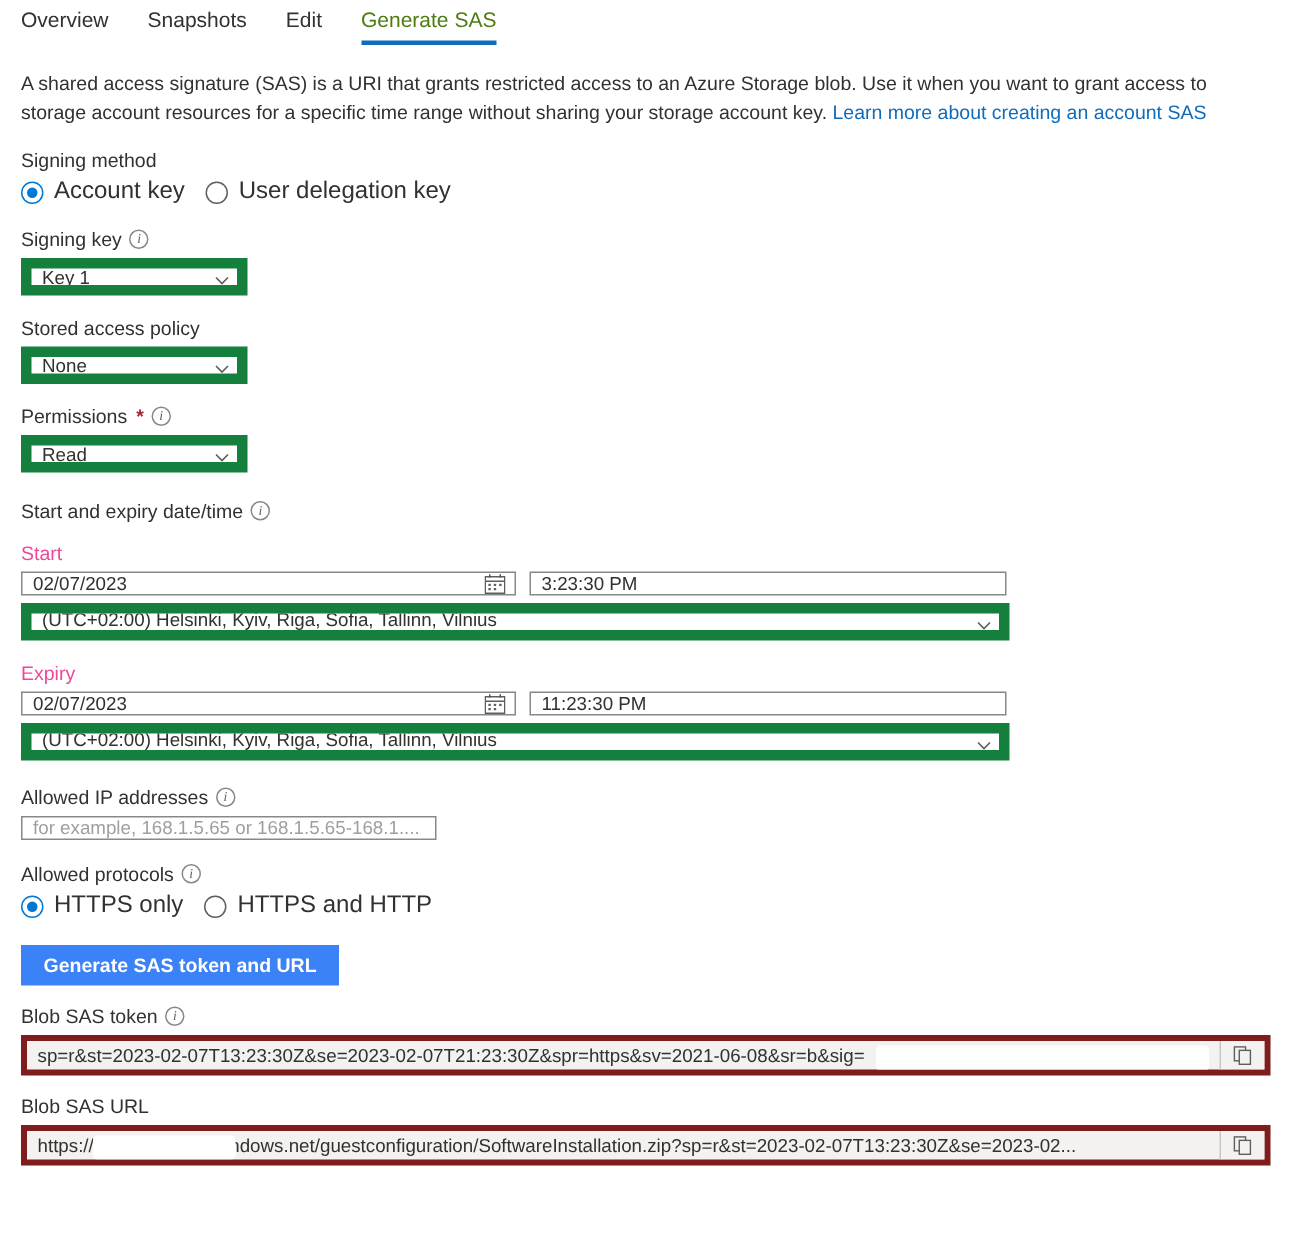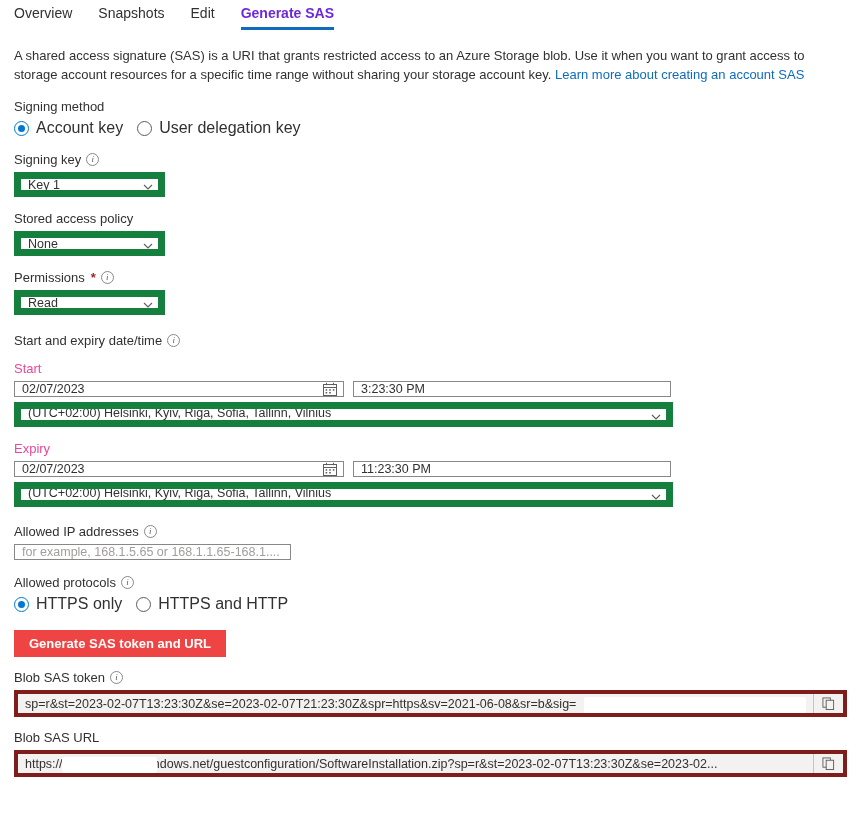--- a/index.html
+++ b/index.html
@@ -29,22 +29,22 @@
   .tab {
     position: relative;
     font-size: 14px;
     color: #323130;
     padding-bottom: 8px;
     cursor: pointer;
     white-space: nowrap;
     line-height: 17px;
   }
   .tab.active {
-    font-weight: bold;
-    color: #6d28d9;
+    font-weight: normal;
+    color: #4d7c0f;
   }
   .tab.active::after {
     content: "";
     position: absolute;
     left: 0;
     right: 0;
     bottom: 0;
     height: 3px;
     background: #0f6cbd;
   }
@@ -209,21 +209,21 @@
 
   .ip-field { width: 277px; }
 
   
   .gen-btn {
     display: inline-flex;
     align-items: center;
     justify-content: center;
     height: 27px;
     padding: 0 15px;
-    background: #ef4444;
+    background: #3b82f6;
     color: #ffffff;
     font-size: 13px;
     font-weight: bold;
     border: none;
     cursor: pointer;
     font-family: "Liberation Sans", sans-serif;
     margin: 6px 0 12px 0;
   }
 
   
@@ -432,21 +432,21 @@
     </div>
   </div>
 
   
   <div class="field" style="margin-top:16px;">
     <div class="label-row">
       <span>Allowed IP addresses</span>
       <span class="info-icon">i</span>
     </div>
     <div class="input ip-field placeholder">
-      <span>for example, 168.1.5.65 or 168.1.1.65-168.1....</span>
+      <span>for example, 168.1.5.65 or 168.1.5.65-168.1....</span>
     </div>
   </div>
 
   
   <div class="field" style="margin-top:14px;">
     <div class="label-row">
       <span>Allowed protocols</span>
       <span class="info-icon">i</span>
     </div>
     <div class="radio-row">

